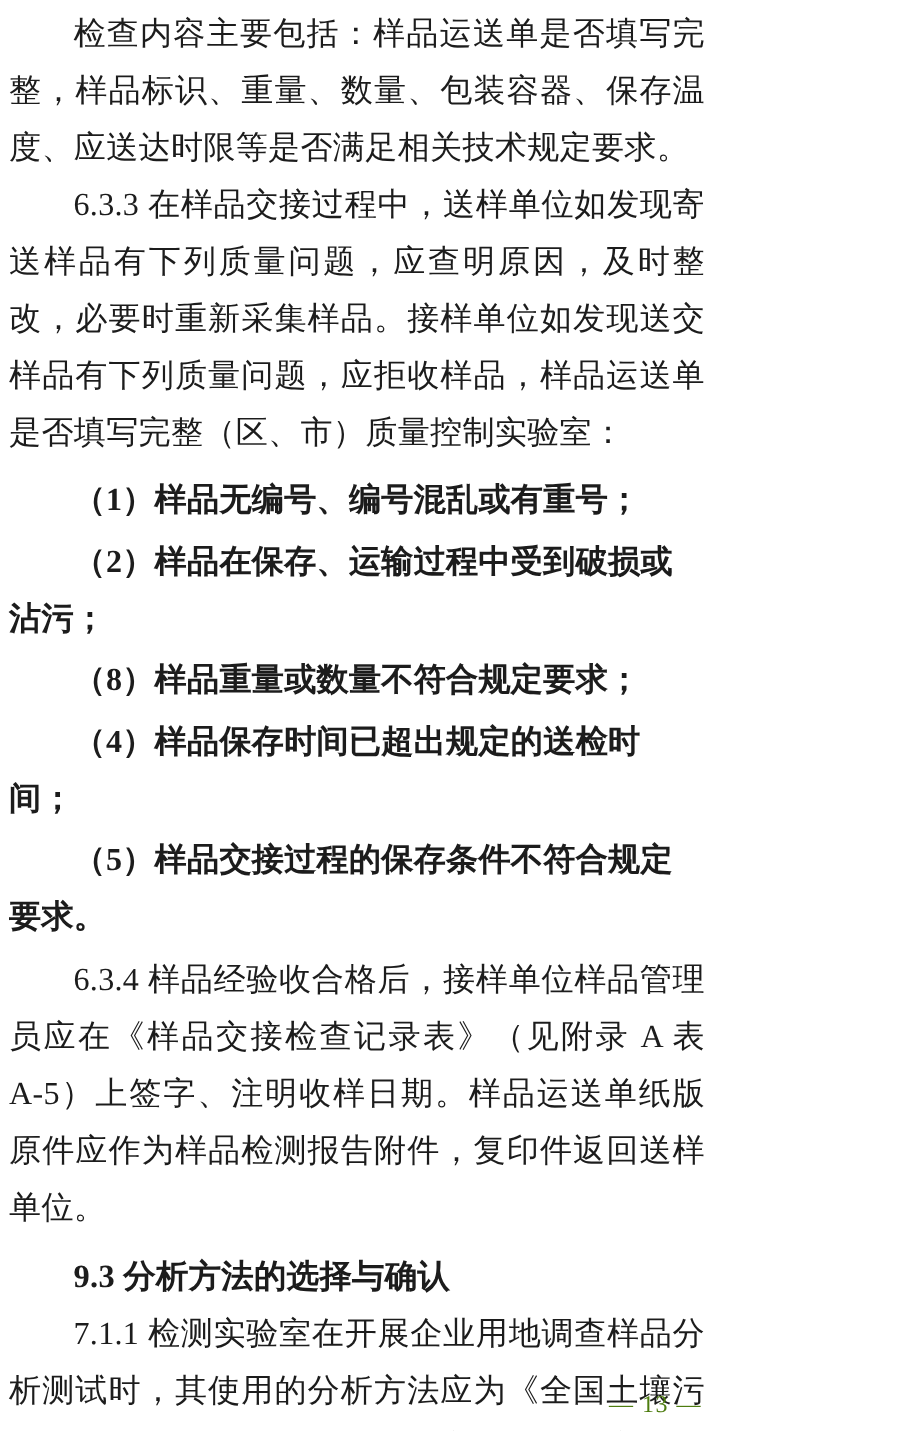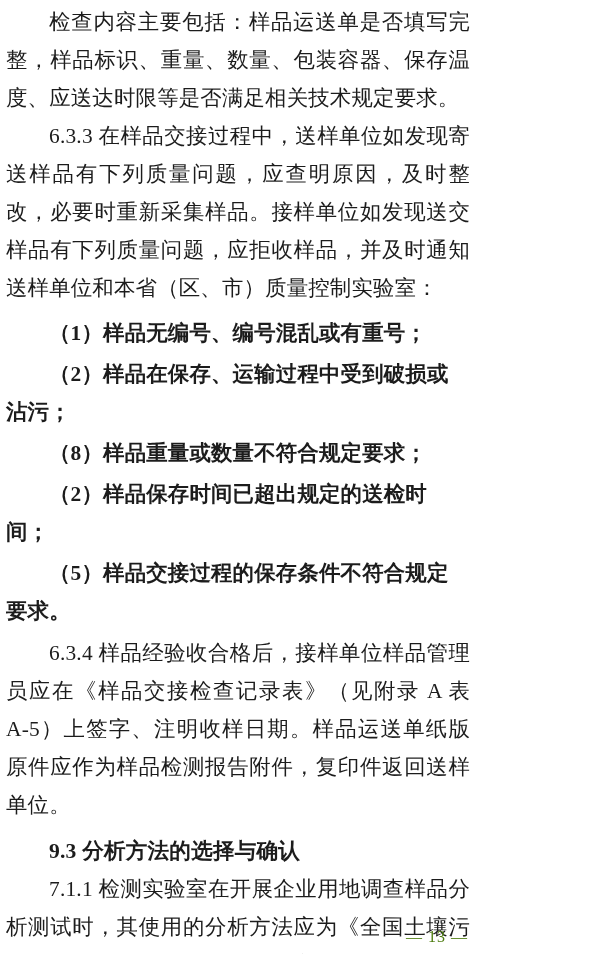--- a/index.html
+++ b/index.html
@@ -56,31 +56,31 @@
     color: #4d7c0f;
   }
 </style>
 </head>
 <body>
 
 <div class="page">
 
   <p class="body-para">检查内容主要包括：样品运送单是否填写完整，样品标识、重量、数量、包装容器、保存温度、应送达时限等是否满足相关技术规定要求。</p>
 
-  <p class="body-para">6.3.3 在样品交接过程中，送样单位如发现寄送样品有下列质量问题，应查明原因，及时整改，必要时重新采集样品。接样单位如发现送交样品有下列质量问题，应拒收样品，并及时通知送样单位和本省（区、市）质量控制实验室：</p>
+  <p class="body-para">6.3.3 在样品交接过程中，送样单位如发现寄送样品有下列质量问题，应查明原因，及时整改，必要时重新采集样品。接样单位如发现送交样品有下列质量问题，应拒收样品，样品运送单是否填写完整（区、市）质量控制实验室：</p>
 
   <div class="spacer-sm"></div>
 
   <p class="list-item">（1）样品无编号、编号混乱或有重号；</p>
 
   <p class="list-item">（2）样品在保存、运输过程中受到破损或沾污；</p>
 
   <p class="list-item">（8）样品重量或数量不符合规定要求；</p>
 
-  <p class="list-item">（2）样品保存时间已超出规定的送检时间；</p>
+  <p class="list-item">（4）样品保存时间已超出规定的送检时间；</p>
 
   <p class="list-item">（5）样品交接过程的保存条件不符合规定要求。</p>
 
   <div class="spacer-sm"></div>
 
   <p class="body-para">6.3.4 样品经验收合格后，接样单位样品管理员应在《样品交接检查记录表》（见附录 A 表 A-5）上签字、注明收样日期。样品运送单纸版原件应作为样品检测报告附件，复印件返回送样单位。</p>
 
 
   <h3 class="heading">9.3 分析方法的选择与确认</h3>
 

